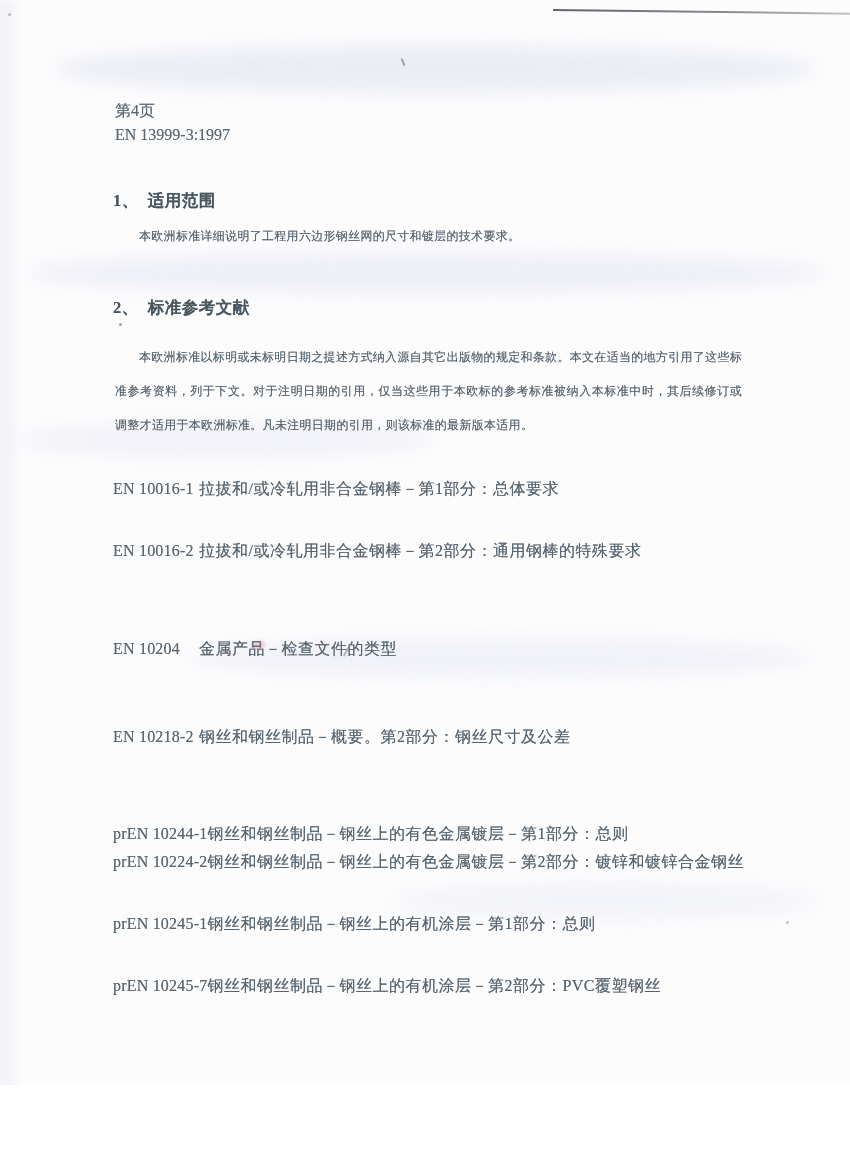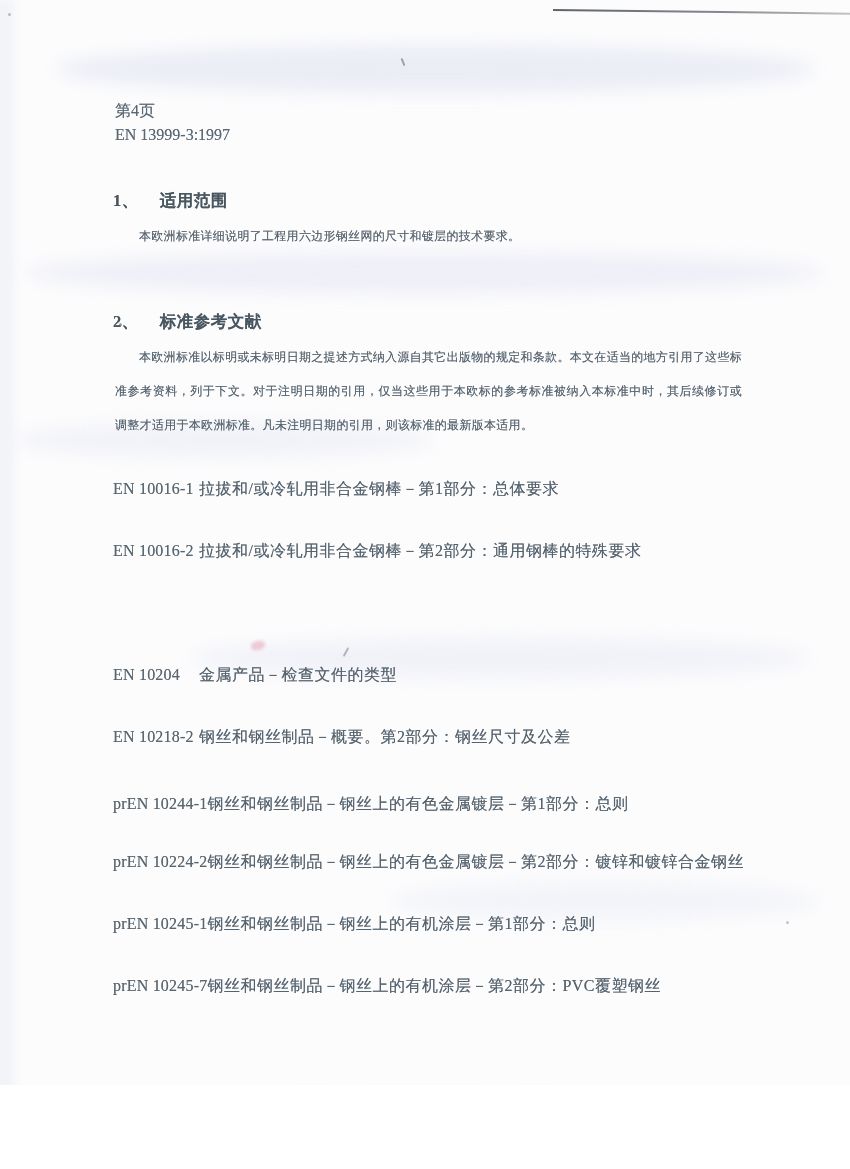--- a/index.html
+++ b/index.html
@@ -54,22 +54,22 @@
     font-size: 16px; line-height: 24px; color: #5a6874;
   }
   .doc-header .line { white-space: nowrap; }
 
   .section-heading {
     position: absolute; left: 113px;
     font-size: 16.5px; font-weight: bold; color: #48565f;
     letter-spacing: 0.5px; white-space: nowrap;
   }
   .section-heading.h1 { top: 190px; }
-  .section-heading.h2 { top: 311px; }
-  .section-heading .sec-title { margin-left: 21px; text-align: center; }
+  .section-heading.h2 { top: 297px; }
+  .section-heading .sec-title { margin-left: 9px; text-align: center; }
 
   .body-para {
     position: absolute; left: 115px;
     width: 627px;
     font-size: 12px; line-height: 34px;
     letter-spacing: 0.3px;
     text-align: justify;
     text-indent: 2em;
     color: #56646f;
   }
@@ -127,29 +127,29 @@
   <div class="body-para p2 txt">本欧洲标准以标明或未标明日期之提述方式纳入源自其它出版物的规定和条款。本文在适当的地方引用了这些标准参考资料，列于下文。对于注明日期的引用，仅当这些用于本欧标的参考标准被纳入本标准中时，其后续修订或调整才适用于本欧洲标准。凡未注明日期的引用，则该标准的最新版本适用。</div>
 
   <div class="ref-row txt" style="top:477px">
     <span class="ref-code">EN 10016-1</span>
     <span class="ref-title">拉拔和/或冷轧用非合金钢棒－第1部分：总体要求</span>
   </div>
   <div class="ref-row txt" style="top:539px">
     <span class="ref-code">EN 10016-2</span>
     <span class="ref-title">拉拔和/或冷轧用非合金钢棒－第2部分：通用钢棒的特殊要求</span>
   </div>
-  <div class="ref-row txt" style="top:663px">
+  <div class="ref-row txt" style="top:637px">
     <span class="ref-code">EN 10204</span>
     <span class="ref-title">金属产品－检查文件的类型</span>
   </div>
   <div class="ref-row txt" style="top:725px">
     <span class="ref-code">EN 10218-2</span>
     <span class="ref-title">钢丝和钢丝制品－概要。第2部分：钢丝尺寸及公差</span>
   </div>
-  <div class="ref-row txt" style="top:792px">
+  <div class="ref-row txt" style="top:822px">
     <span class="ref-code">prEN 10244-1</span>
     <span class="ref-title">钢丝和钢丝制品－钢丝上的有色金属镀层－第1部分：总则</span>
   </div>
   <div class="ref-row txt" style="top:850px">
     <span class="ref-code">prEN 10224-2</span>
     <span class="ref-title">钢丝和钢丝制品－钢丝上的有色金属镀层－第2部分：镀锌和镀锌合金钢丝</span>
   </div>
   <div class="ref-row txt" style="top:912px">
     <span class="ref-code">prEN 10245-1</span>
     <span class="ref-title">钢丝和钢丝制品－钢丝上的有机涂层－第1部分：总则</span>

